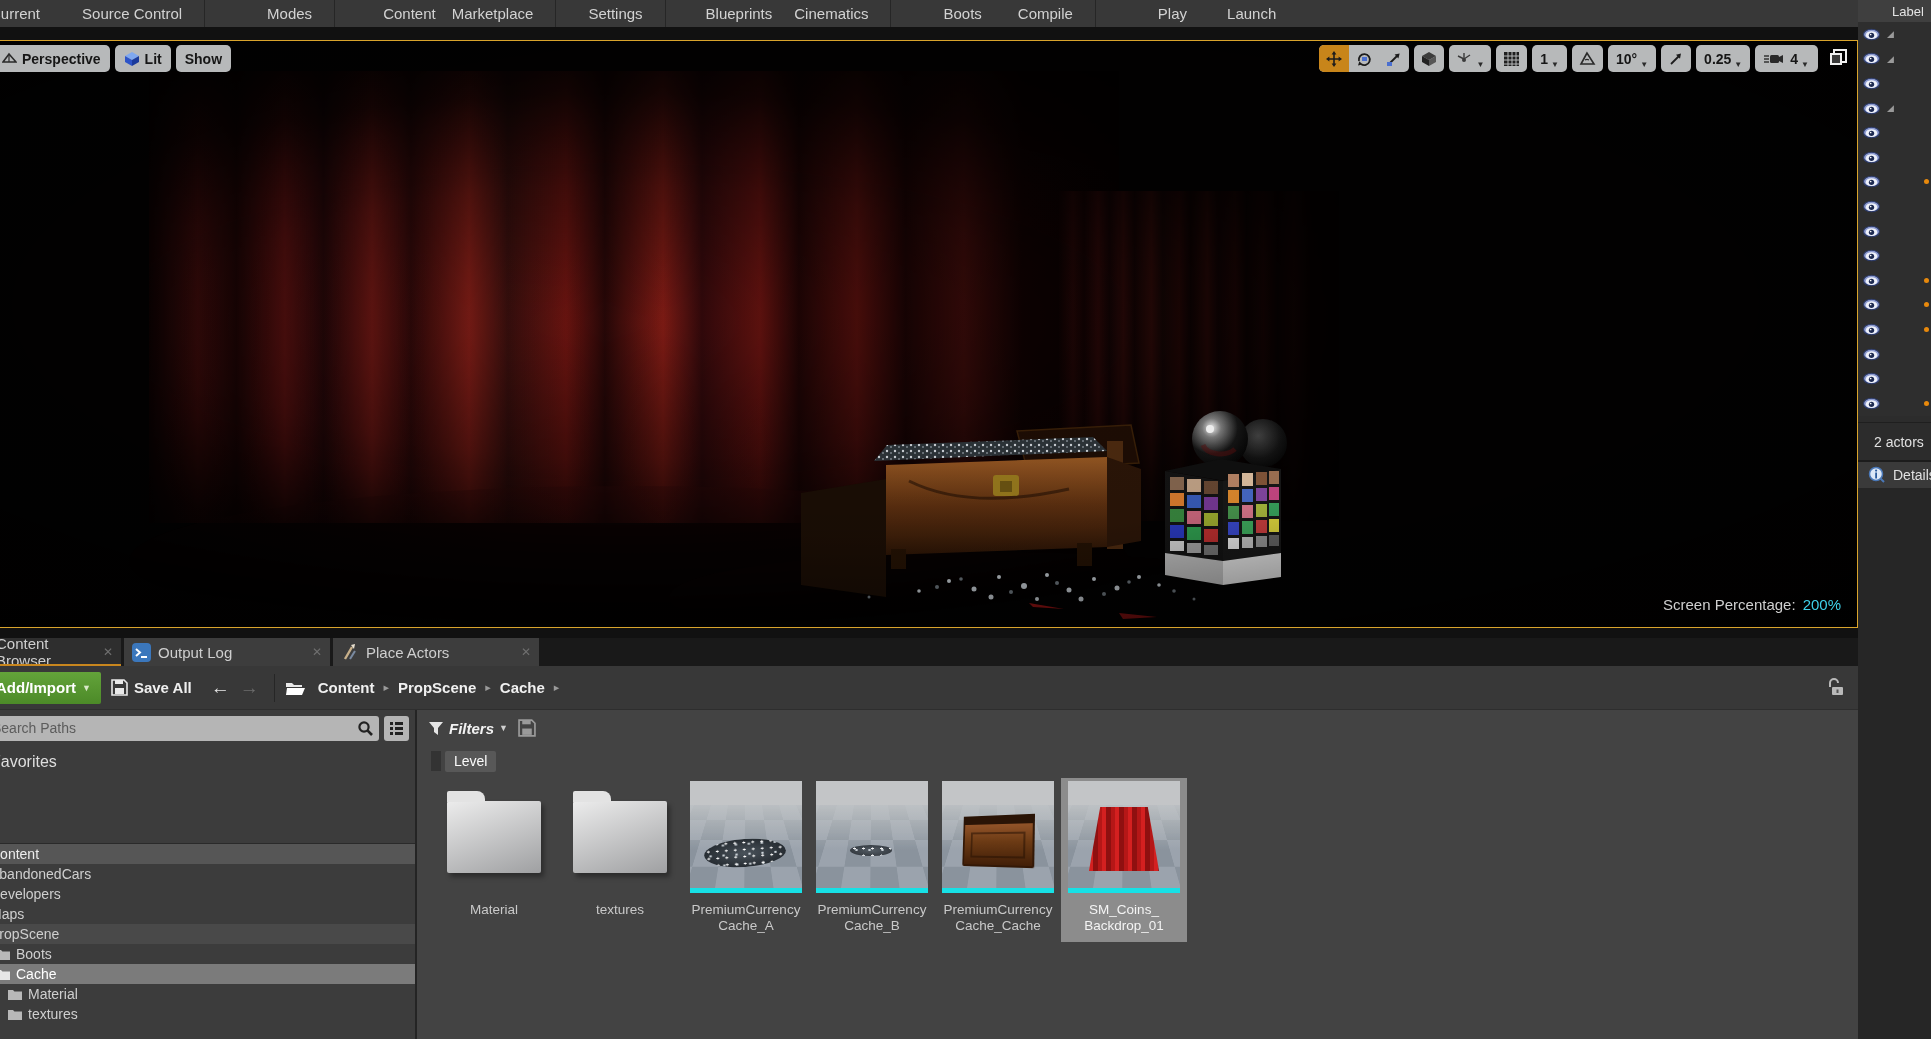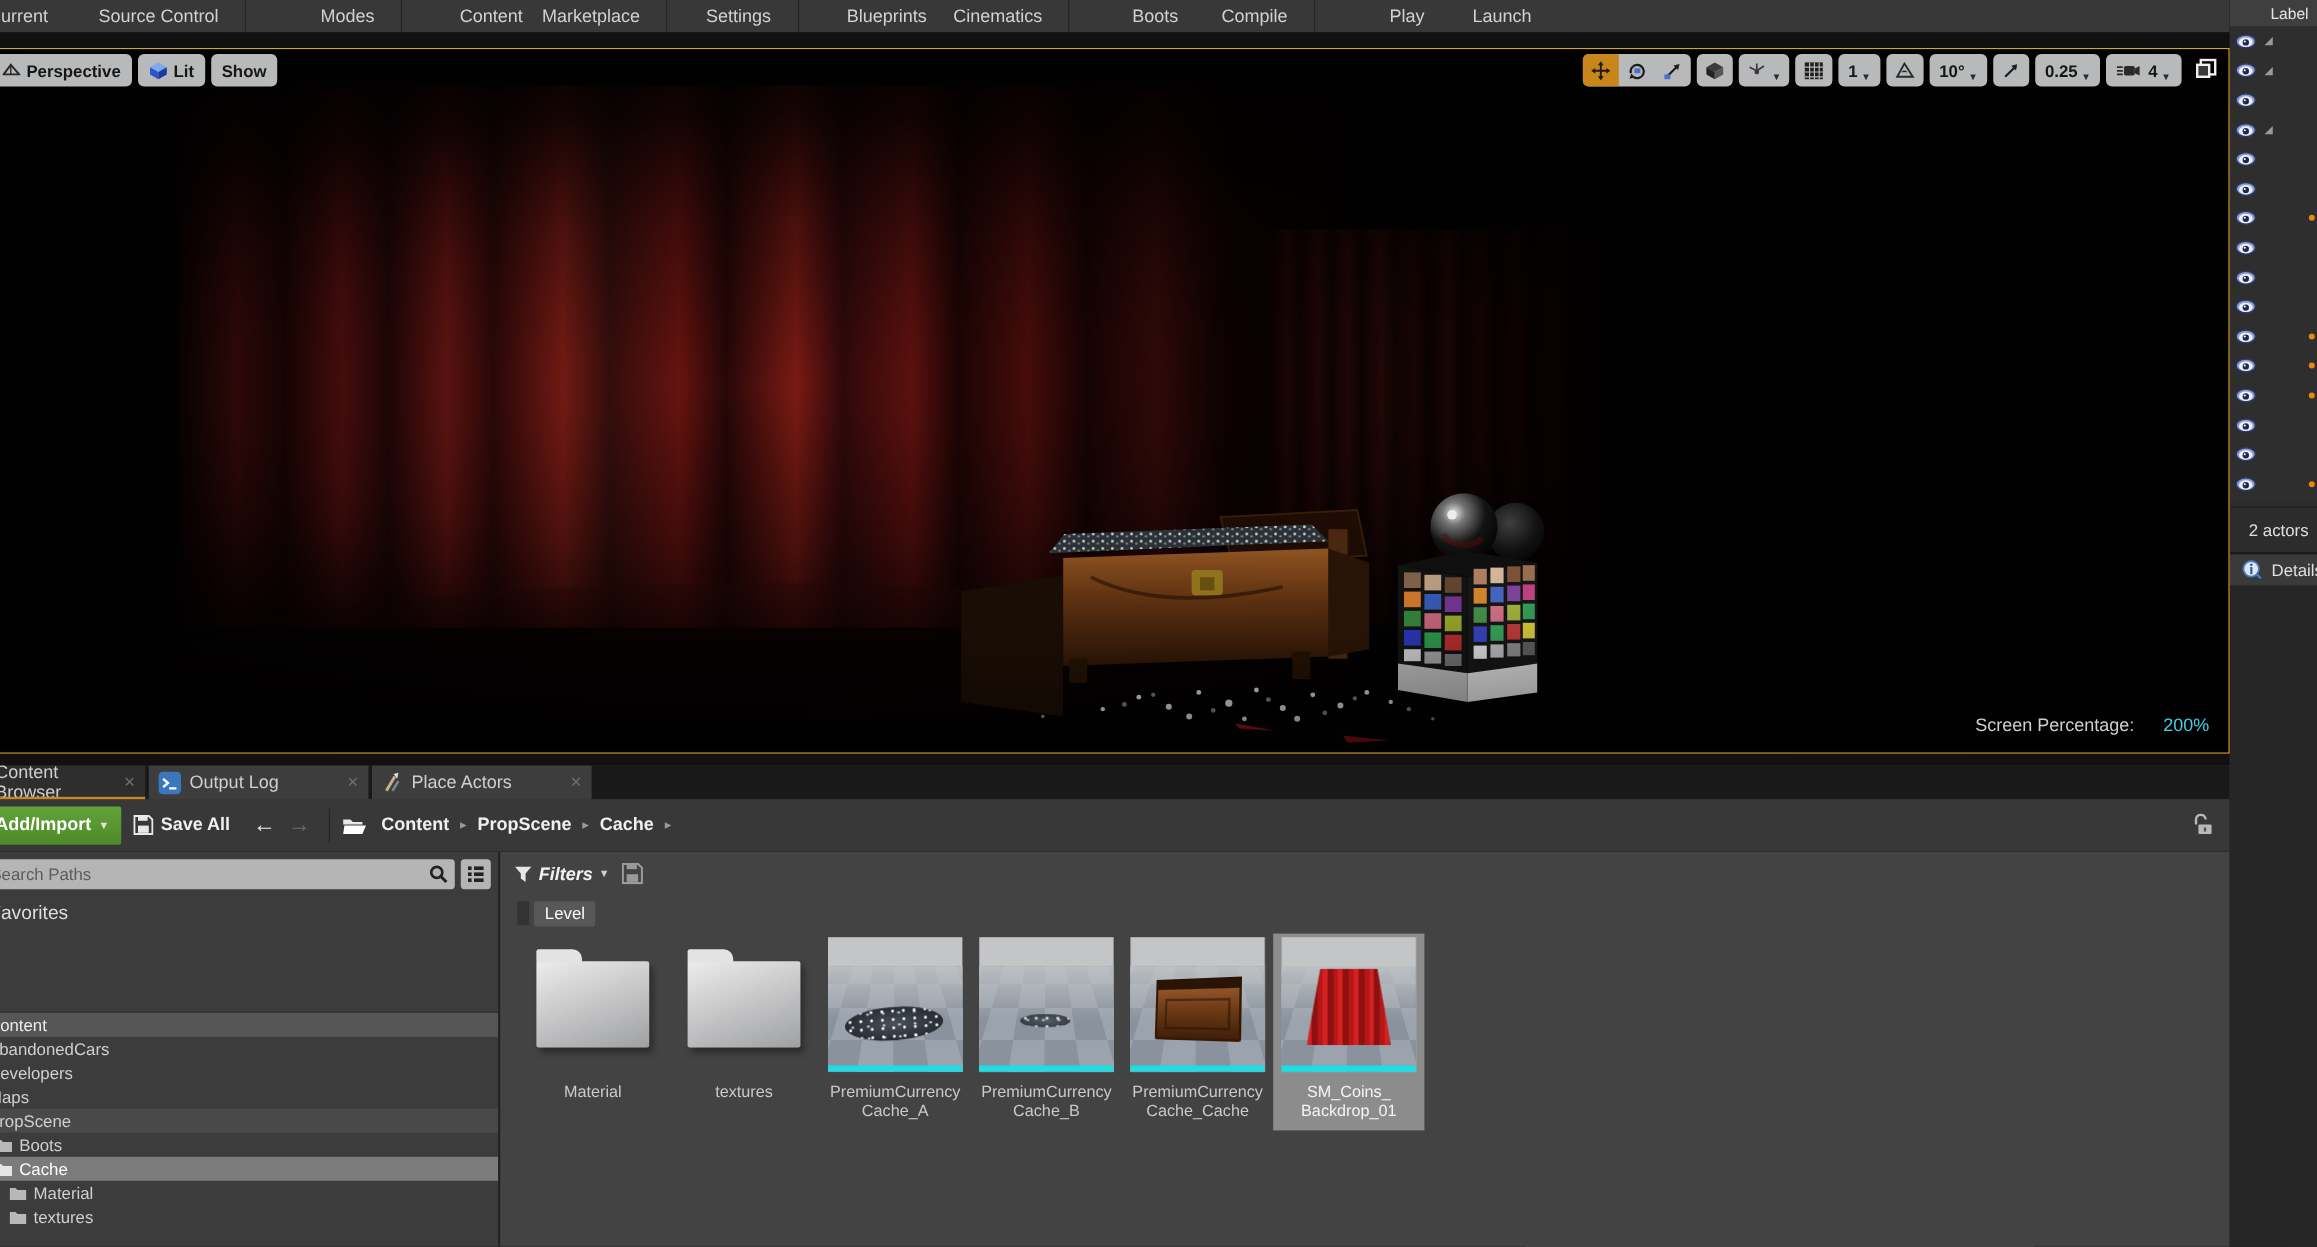--- a/index.html
+++ b/index.html
@@ -18,32 +18,32 @@
   .pill { background:#b7b9ba; border-radius:5px; color:#161616; font-weight:bold; font-size:14px;
           height:27px; display:flex; align-items:center; padding:0 9px; margin-right:5px; }
   .pill .ic { display:flex; margin-right:5px; }
   .pill-group { background:#b7b9ba; border-radius:5px; height:27px; display:flex; align-items:stretch; margin-right:5px; overflow:hidden; }
   .seg { display:flex; align-items:center; padding:0 7px; color:#161616; font-weight:bold; font-size:14px; }
   .seg.active { background:#c8851a; }
   .caret { font-size:8px; margin-left:3px; color:#2a2a2a; align-self:flex-end; margin-bottom:3px; }
   .vp-right { margin-left:auto; display:flex; align-items:flex-start; }
   .maxbtn { margin-left:6px; margin-top:2px; display:flex; }
   .screen-pct { position:absolute; right:16px; bottom:14px; font-size:15px; color:#cfcfcf; z-index:5; }
-  .screen-pct b { color:#3fd0e8; font-weight:normal; margin-left:24px; }
+  .screen-pct b { color:#3fd0e8; font-weight:normal; margin-left:7px; }
   .scene { position:absolute; inset:0; }
   
   .gapstrip2 { height:10px; background:#111; }
   
   .bottom { height:401px; background:#383838; display:flex; flex-direction:column; }
   .tabrow { height:28px; background:#191919; display:flex; align-items:stretch; }
   .tab { display:flex; align-items:center; font-size:15px; color:#cfcfcf; padding:0 8px; margin-right:3px; position:relative; }
   .tab .x { margin-left:auto; color:#6f6f6f; font-size:12px; padding-left:14px; }
   .tab.active { background:#2e2e2e; width:133px; }
   .tab.active::after { content:""; position:absolute; left:0; right:0; bottom:0; height:2px; background:#c8861e; }
-  .tab.bg { background:#3d3d3d; width:183px; }
+  .tab.bg { background:#3d3d3d; width:206px; }
   .tab .tic { margin-right:7px; display:flex; }
   
   .cb-toolbar { height:44px; display:flex; align-items:center; background:#383838; border-bottom:1px solid #2e2e2e; }
   .addimport { background:linear-gradient(#63a33a,#4c8a28); color:#fff; font-weight:bold; font-size:15px;
                height:32px; display:flex; align-items:center; padding:0 10px 0 8px; border-radius:2px; margin:0 10px 0 0; }
   .addimport .dn { font-size:9px; margin-left:6px; color:#d8e8c8; }
   .tbtn { display:flex; align-items:center; color:#efefef; font-weight:bold; font-size:15px; margin-right:14px; }
   .tbtn .ic { margin-right:6px; display:flex; }
   .navarrow { font-size:19px; font-weight:bold; margin:0 5px; }
   .nav-back { color:#e8e8e8; } .nav-fwd { color:#6d6d6d; }

